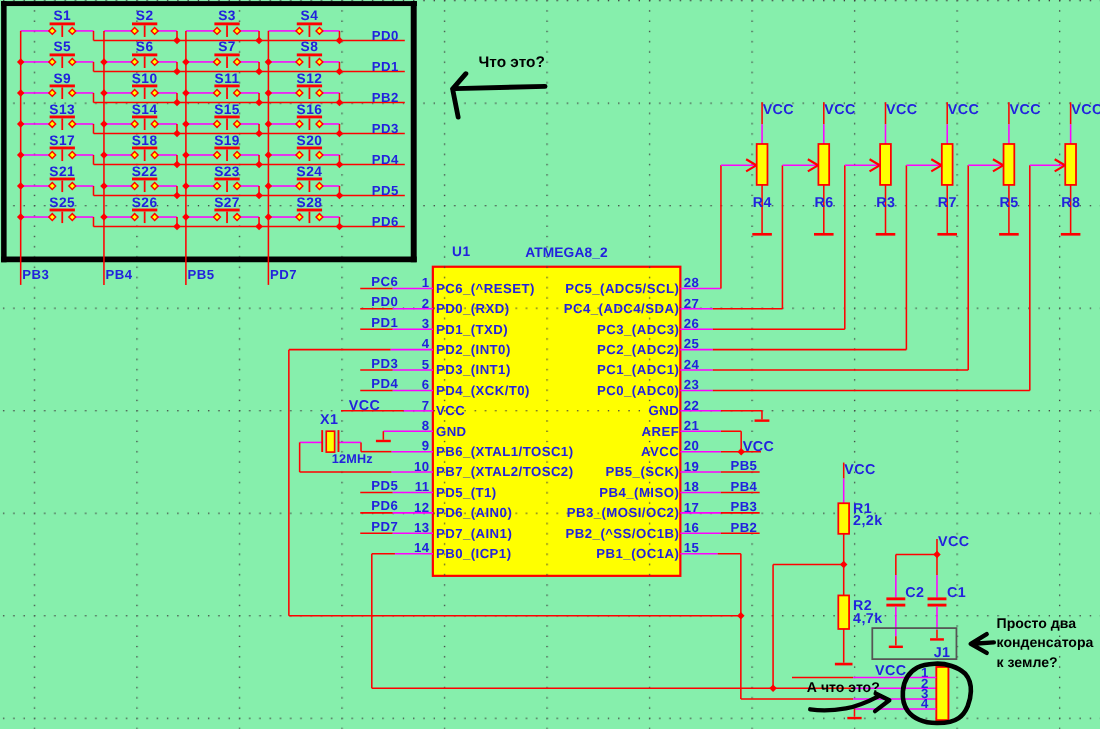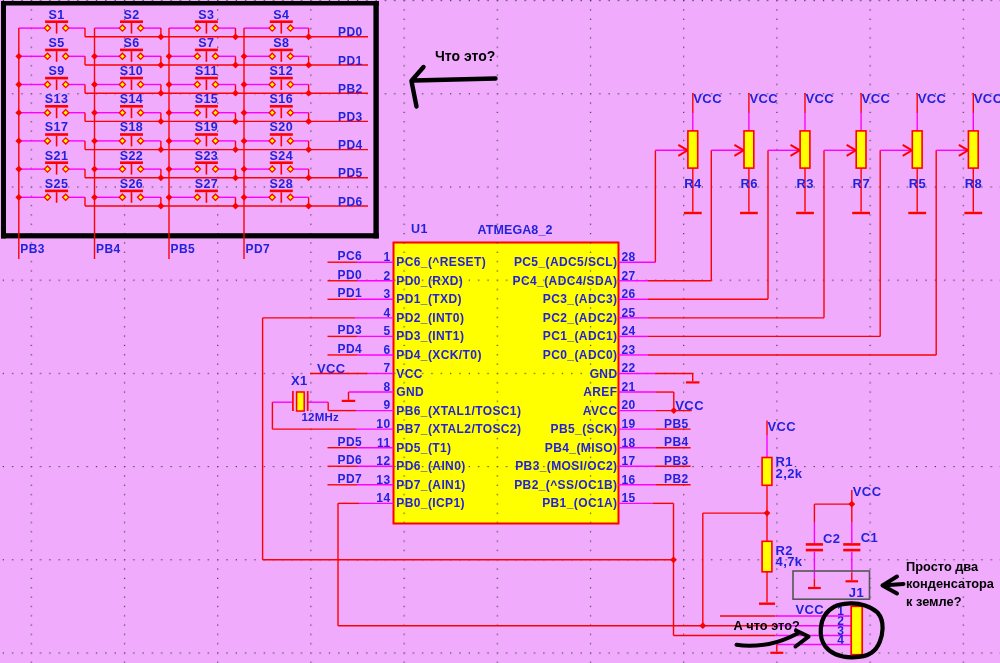--- a/index.html
+++ b/index.html
@@ -1,15 +1,15 @@
 <!DOCTYPE html>
 <html><head><meta charset="utf-8"><title>schematic</title>
 <style>
 html,body{margin:0;padding:0;background:#fff;}
-#c{position:relative;width:1000px;height:663px;overflow:hidden;background:#f0abfc;}
+#c{position:relative;width:1000px;height:663px;overflow:hidden;background:#86efac;}
 </style></head>
 <body>
 <div id="c"><svg width="1000" height="663" viewBox="0 0 1000 663" shape-rendering="auto">
       <rect x="393.5" y="242.5" width="225" height="281" fill="#ff0" stroke="#f00" stroke-width="2"></rect>
       <defs>
         <pattern id="g" x="-62.5" y="0" width="93.2" height="93.2" patternUnits="userSpaceOnUse">
           <rect x="0.00" y="0" width="1.2" height="1.2" fill="#3c3c3c"></rect>
           <rect x="0" y="0.00" width="1.2" height="1.2" fill="#3c3c3c"></rect>
           <rect x="9.32" y="0" width="1.2" height="1.2" fill="#3c3c3c"></rect>
           <rect x="0" y="9.32" width="1.2" height="1.2" fill="#3c3c3c"></rect>

